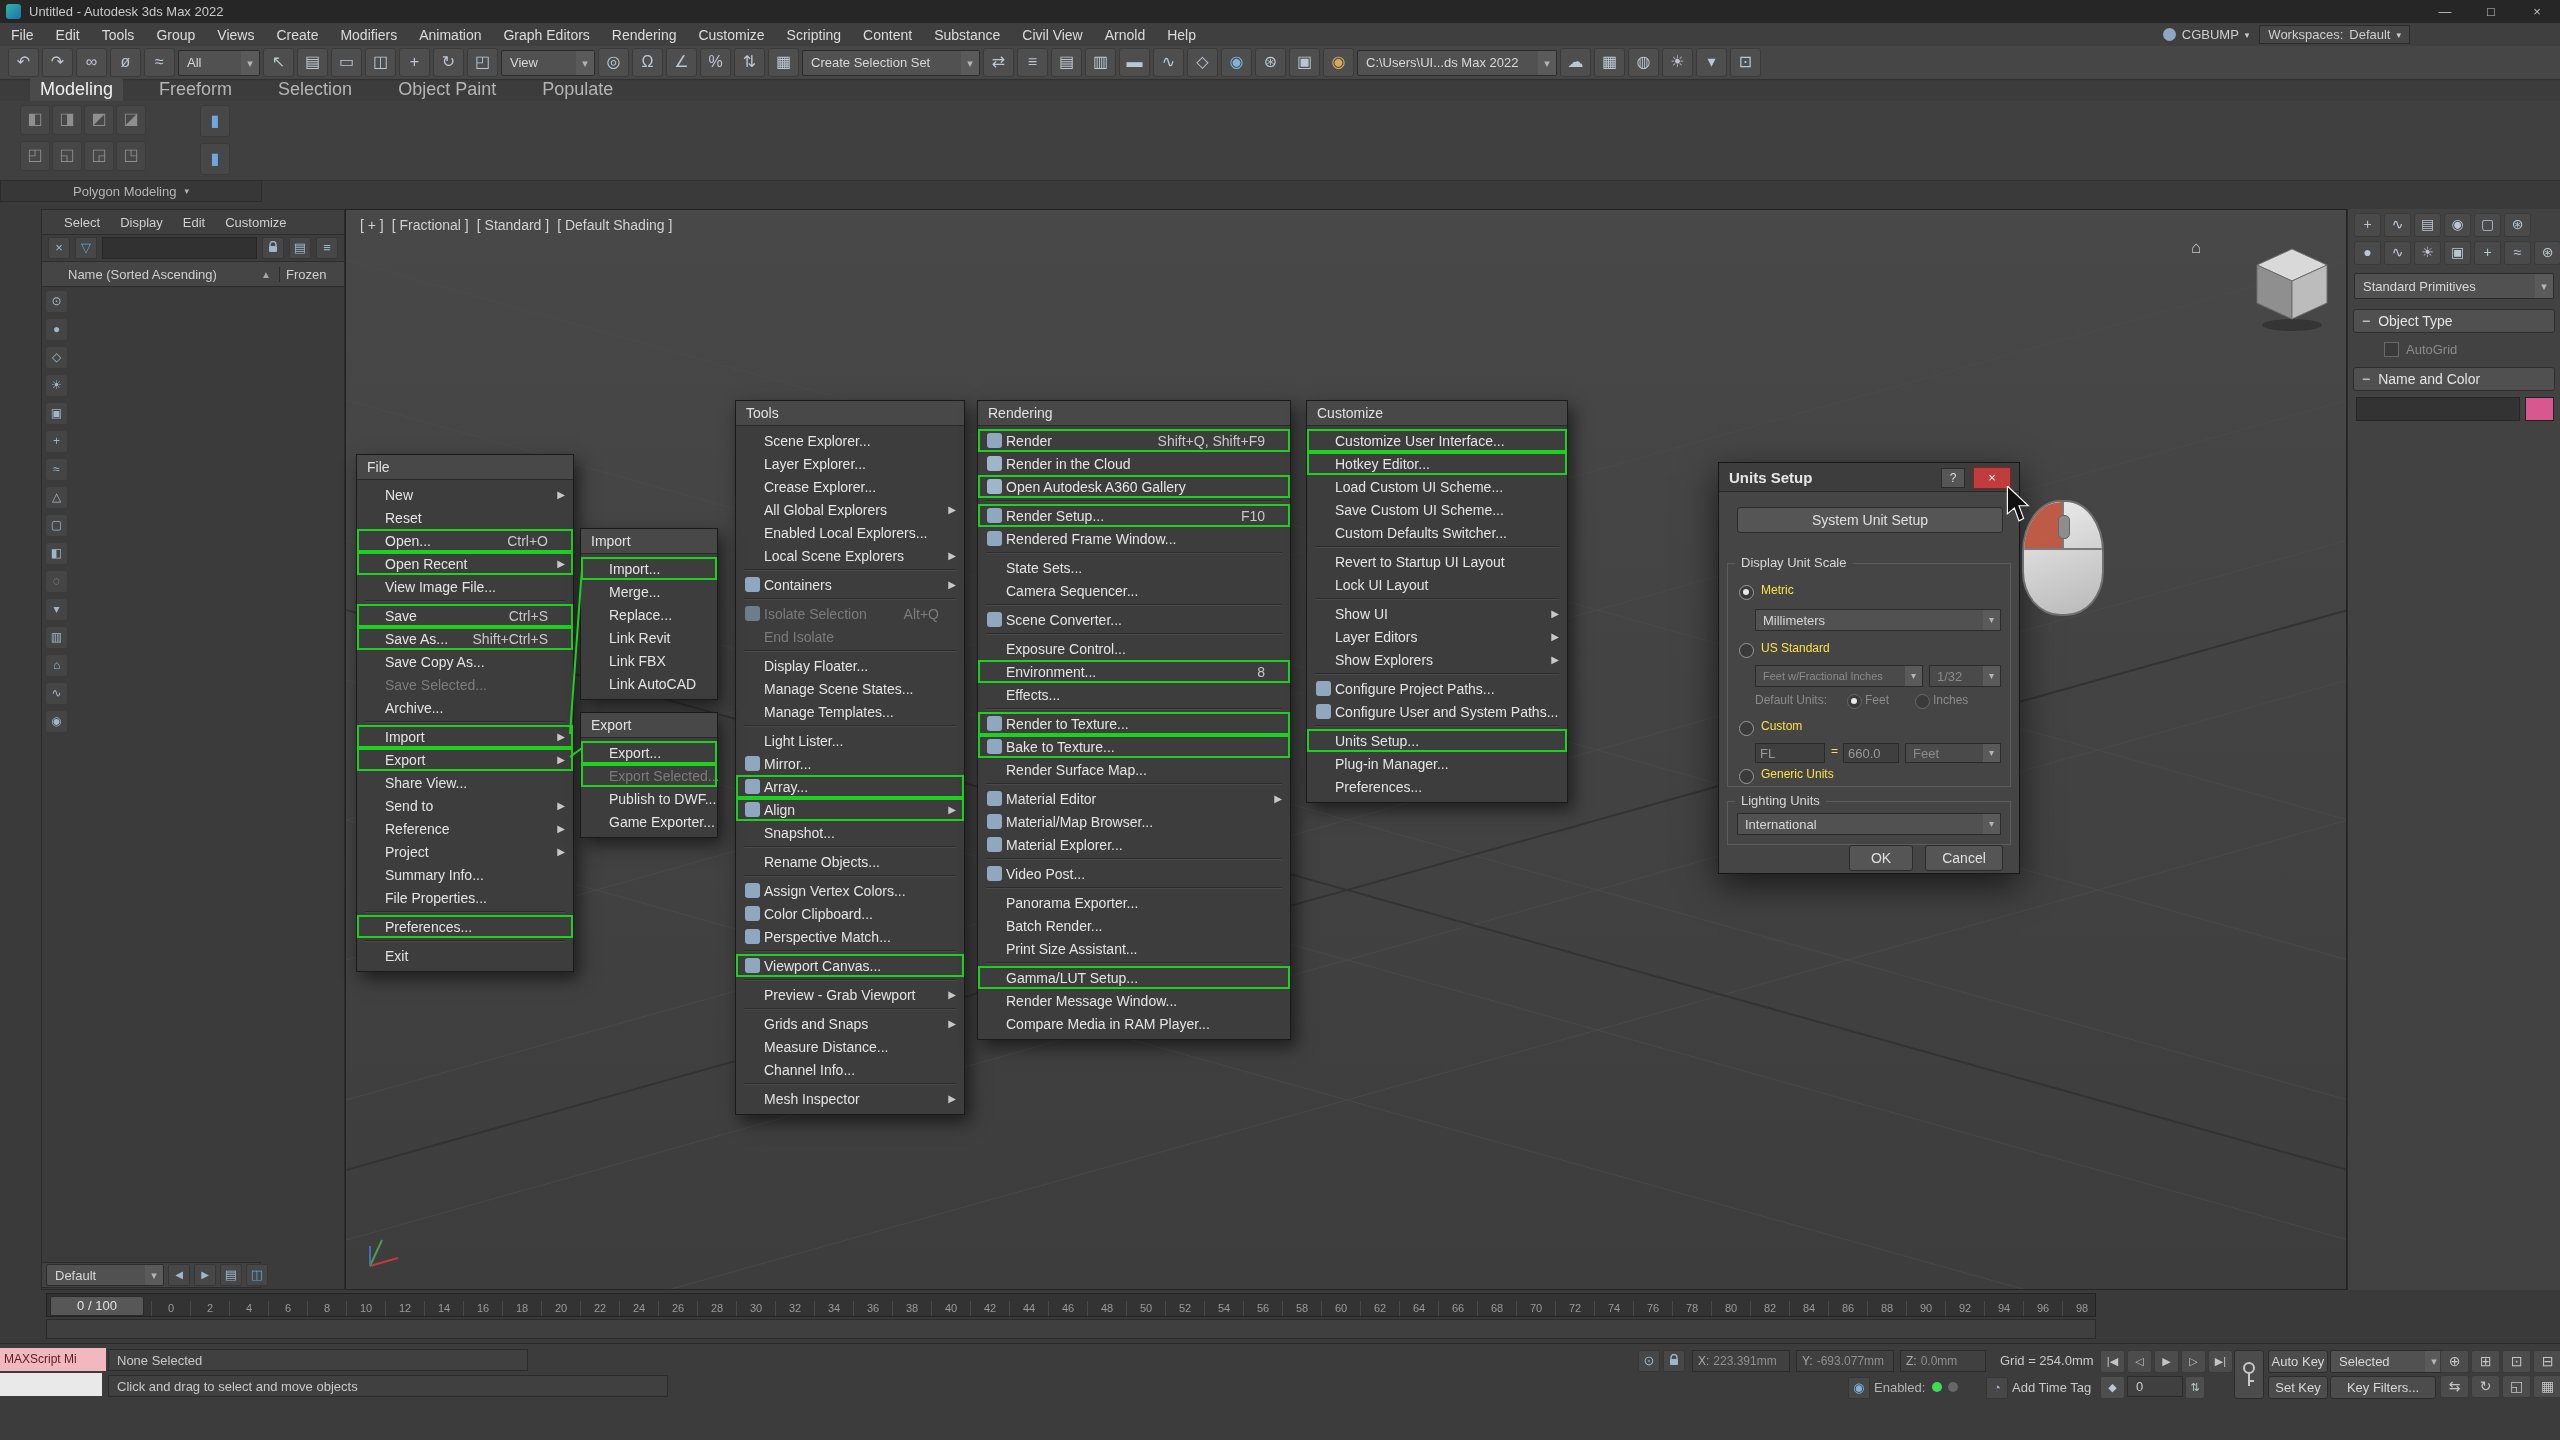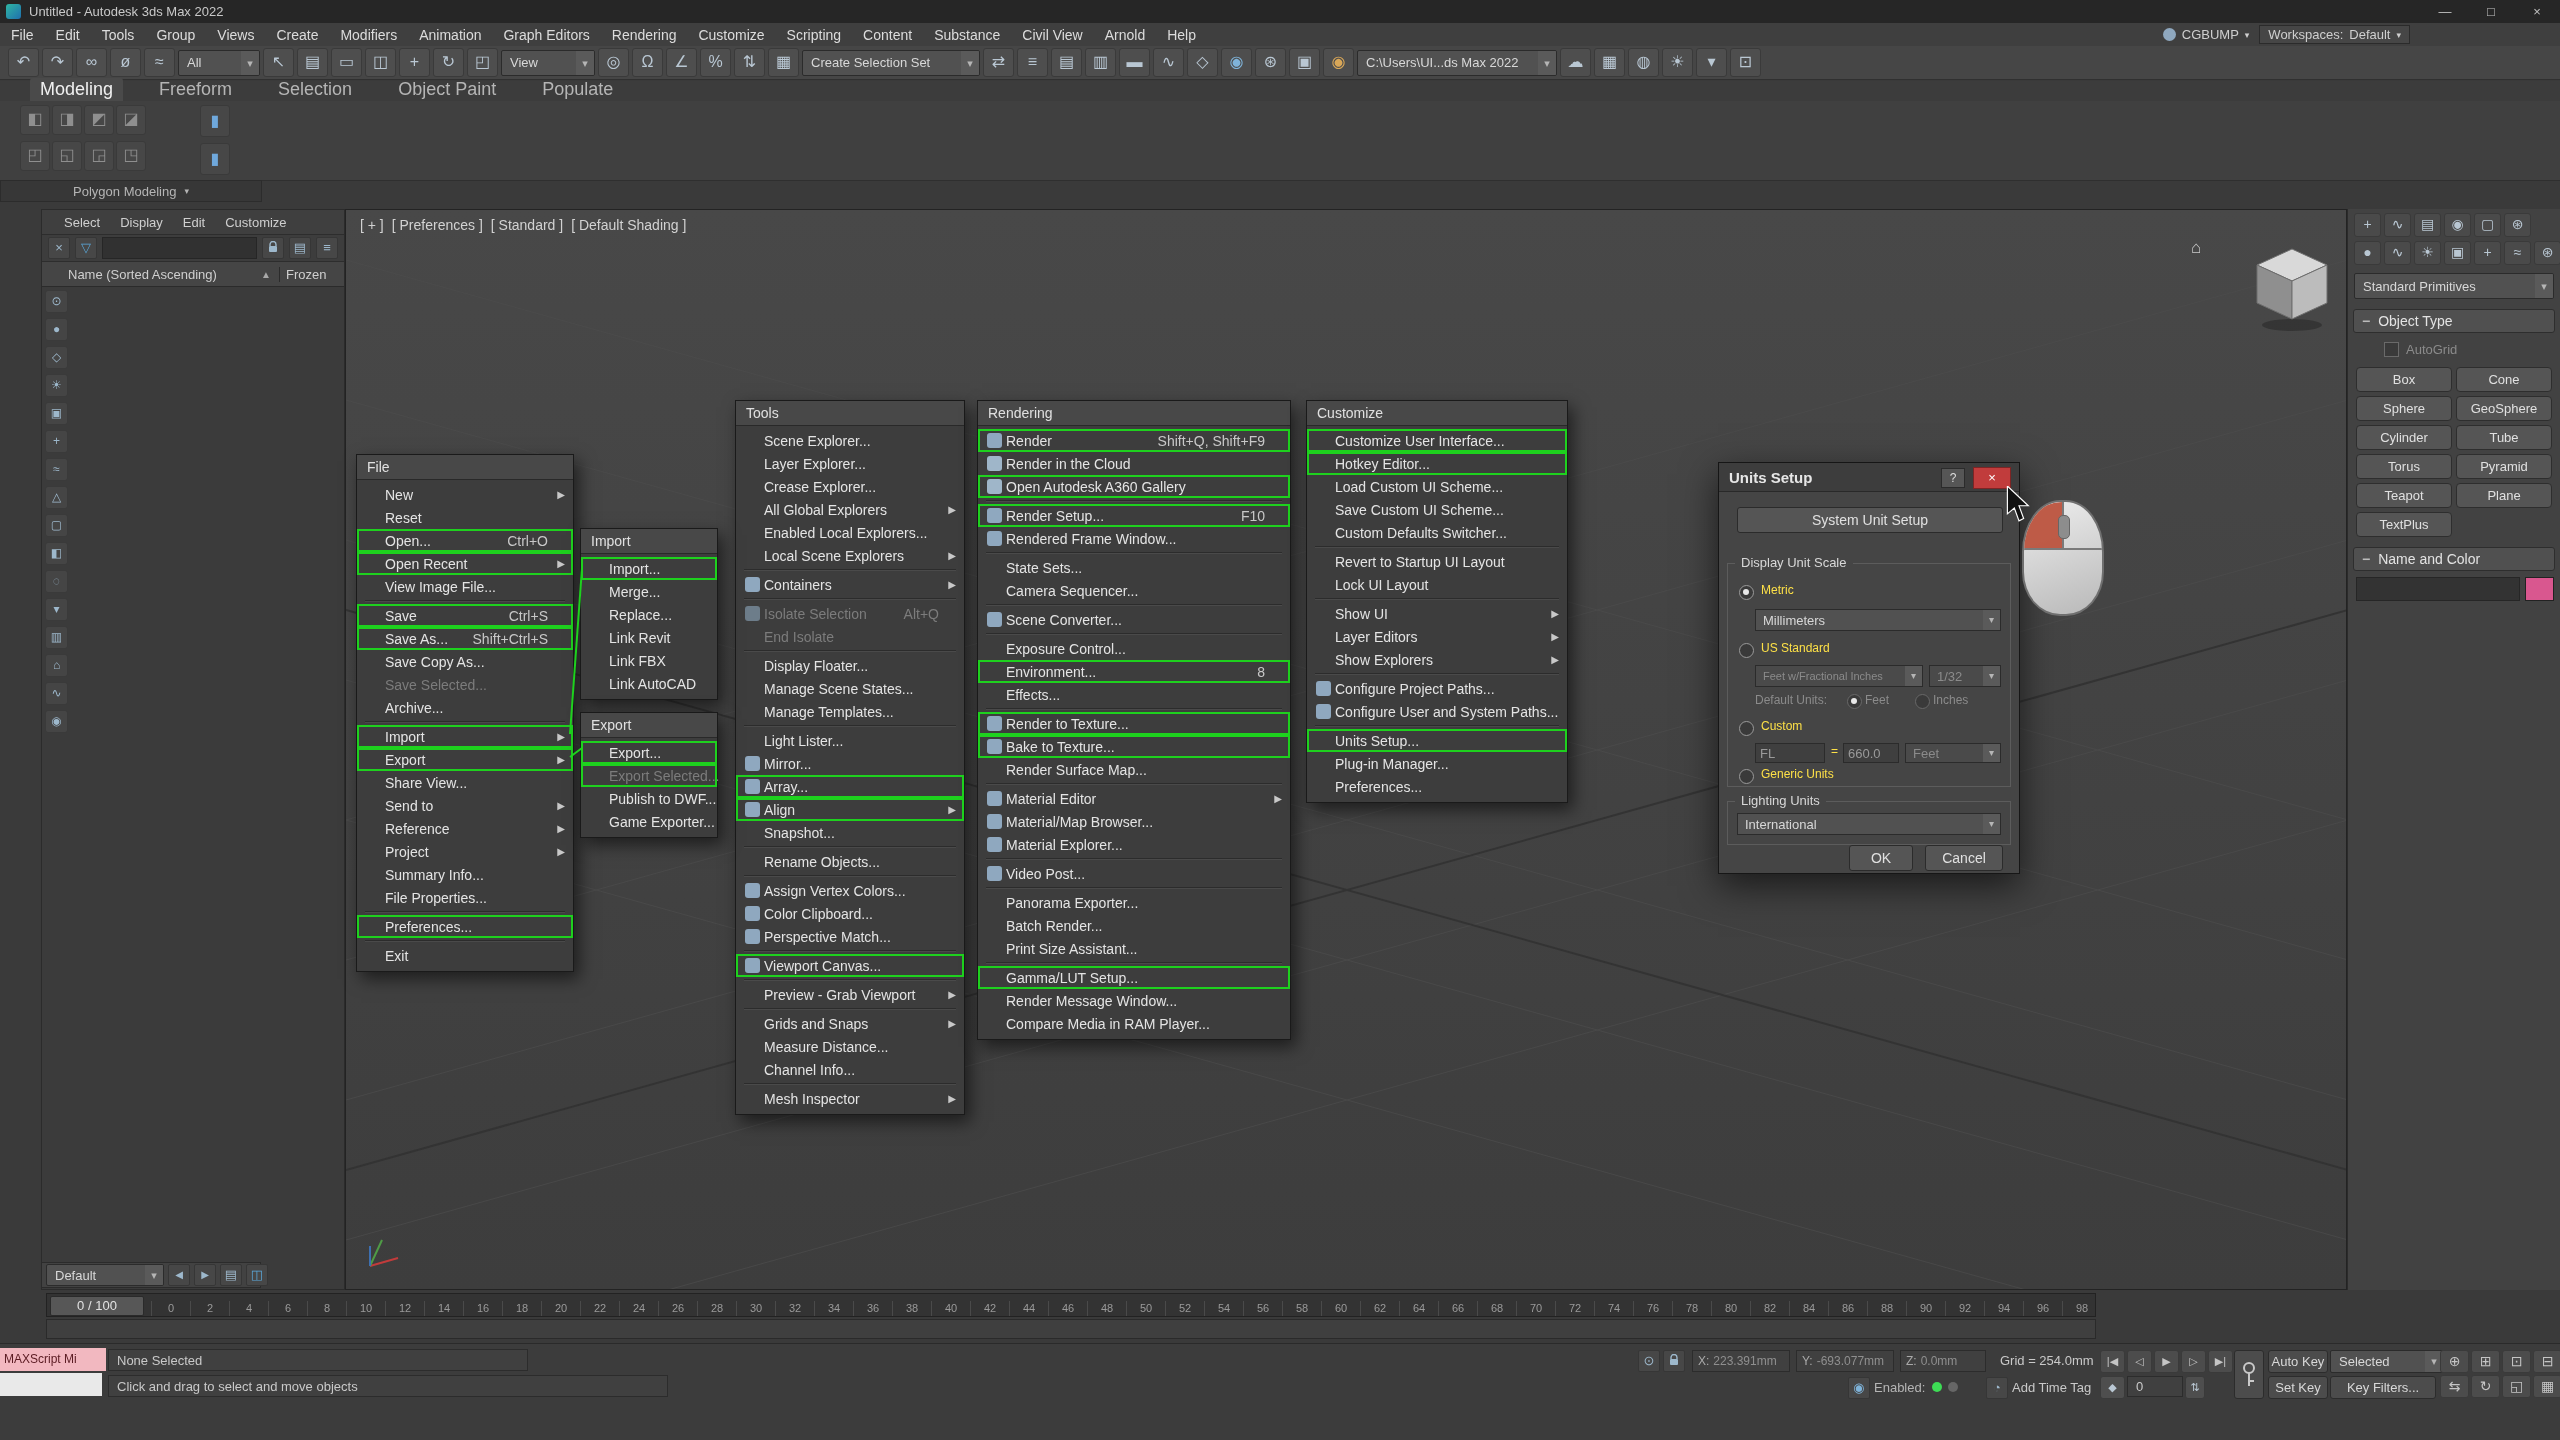--- a/index.html
+++ b/index.html
@@ -317,21 +317,21 @@
       <line x1="0" y1="1030" x2="2002" y2="470"></line>
         <line x1="0" y1="1170" x2="2002" y2="610"></line>
     </g>
     <g stroke="#333333" stroke-width="2">
       <line x1="0" y1="400" x2="2002" y2="960"></line>
         <line x1="0" y1="960" x2="2002" y2="400"></line>
     </g>
   </svg>
   <div id="vplabel">
     <span>[ + ]</span>
-    <span>[ Preferences ]</span>
+    <span>[ Fractional ]</span>
     <span>[ Standard ]</span>
     <span>[ Default Shading ]</span>
   </div>
   <span style="position:absolute;left:1845px;top:28px;font-size:17px;color:#c9c9c9;">⌂</span>
   <svg width="92" height="92" viewBox="0 0 92 92" style="position:absolute;left:1900px;top:30px;">
     <ellipse cx="46" cy="85" rx="30" ry="6" fill="rgba(0,0,0,0.25)"></ellipse>
     <polygon points="11,25 46,9 81,25 46,41" fill="#d9d9d9" stroke="#6e6e6e"></polygon>
     <polygon points="11,25 11,63 46,79 46,41" fill="#8f8f8f" stroke="#6e6e6e"></polygon>
     <polygon points="81,25 81,63 46,79 46,41" fill="#bcbcbc" stroke="#6e6e6e"></polygon>
   </svg>
@@ -365,33 +365,20 @@
     <span class="arr">▾</span>
   </div>
   <div class="rollout">
     <span class="minus">−</span>
     <span>Object Type</span>
   </div>
   <div id="autogridrow">
     <span class="checkbox"></span>
     <span>AutoGrid</span>
   </div>
-  <div id="cpbuttons">
-      <div class="cpbtn">Box</div>
-      <div class="cpbtn">Cone</div>
-      <div class="cpbtn">Sphere</div>
-      <div class="cpbtn">GeoSphere</div>
-      <div class="cpbtn">Cylinder</div>
-      <div class="cpbtn">Tube</div>
-      <div class="cpbtn">Torus</div>
-      <div class="cpbtn">Pyramid</div>
-      <div class="cpbtn">Teapot</div>
-      <div class="cpbtn">Plane</div>
-      <div class="cpbtn">TextPlus</div>
-    </div>
   <div class="rollout">
     <span class="minus">−</span>
     <span>Name and Color</span>
   </div>
   <div id="namerow">
     <div id="namefield"></div>
     <div id="colorswatch"></div>
   </div>
 </div>
 

